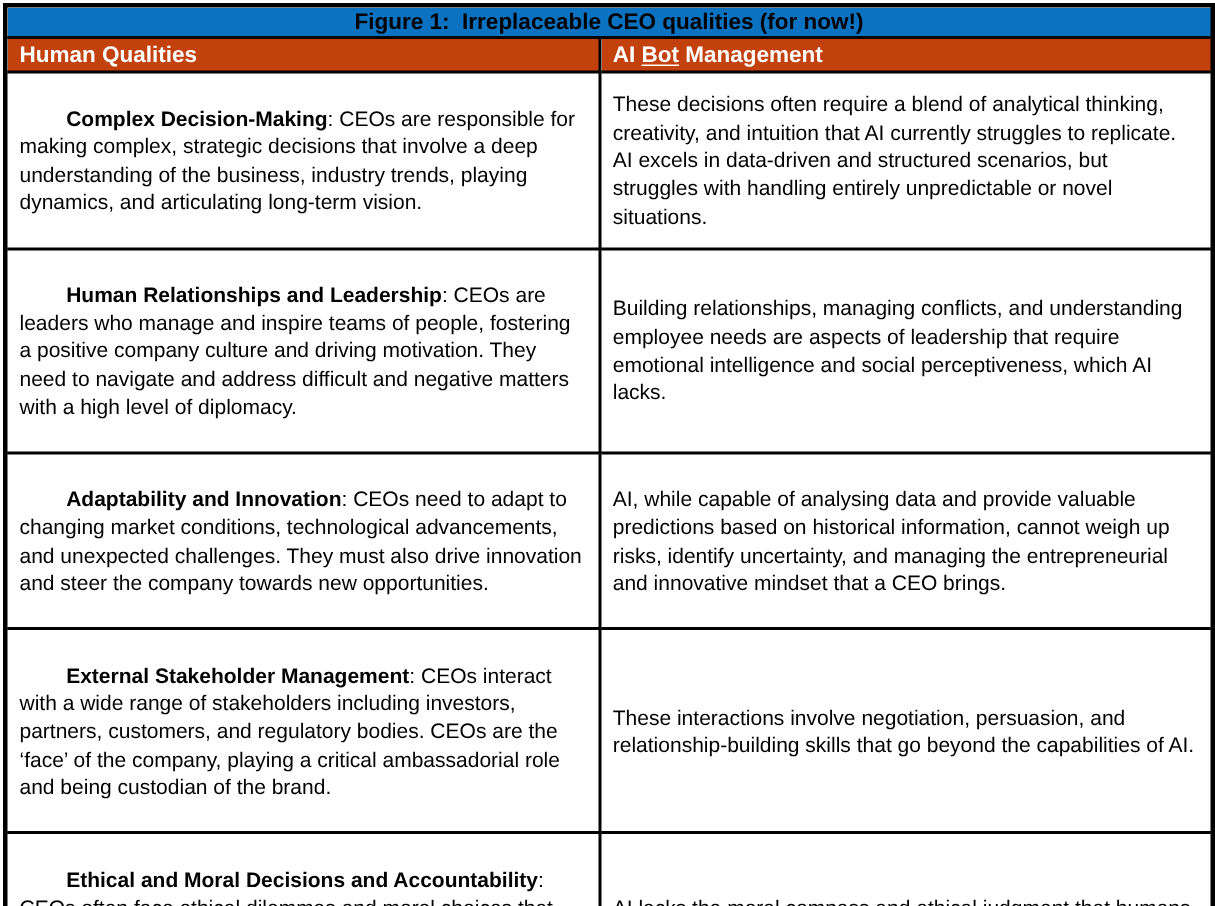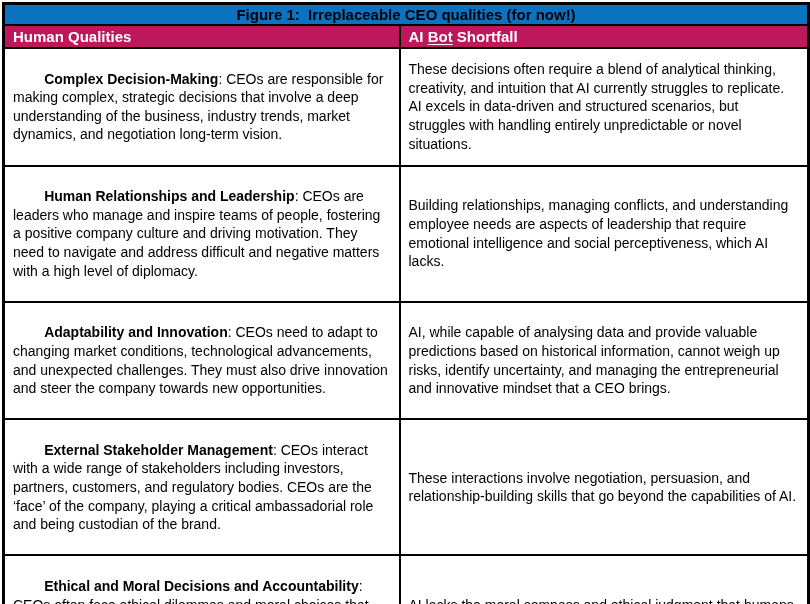--- a/index.html
+++ b/index.html
@@ -42,21 +42,21 @@
   .title-cell {
     background: #0b72c2;
     color: #000000;
     font-weight: bold;
     font-size: 15px;
     text-align: center;
     padding: 1px 4px;
     white-space: pre-wrap;
   }
   th.colhead {
-    background: #be185d;
+    background: #c2410c;
     color: #ffffff;
     font-weight: bold;
     font-size: 15px;
     text-align: left;
     padding: 2px 8px;
   }
   .squiggle {
     text-decoration-line: underline;
     text-decoration-style: wavy;
     text-decoration-color: #d03a2c;
@@ -87,27 +87,27 @@
     <tbody>
         <tr class="row-title">
       <td class="title-cell" colspan="2">Figure 1:&nbsp; Irreplaceable CEO qualities (for now!)</td>
     </tr>
 
     <tr class="row-colheads">
       <th class="colhead">
         <span>Human Qualities</span>
       </th>
       <th class="colhead">
-        <span>AI </span><span class="squiggle">Bot</span><span> Shortfall</span>
+        <span>AI </span><span class="squiggle">Bot</span><span> Management</span>
       </th>
     </tr>
 
     <tr class="r1">
       <td class="body">
-        <span class="term">Complex Decision-Making</span><span>: CEOs are responsible for making complex, strategic decisions that involve a deep understanding of the business, industry trends, market dynamics, and negotiation long-term vision.</span>
+        <span class="term">Complex Decision-Making</span><span>: CEOs are responsible for making complex, strategic decisions that involve a deep understanding of the business, industry trends, playing dynamics, and articulating long-term vision.</span>
       </td>
       <td class="body">These decisions often require a blend of analytical thinking, creativity, and intuition that AI currently struggles to replicate. AI excels in data-driven and structured scenarios, but struggles with handling entirely unpredictable or novel situations.</td>
     </tr>
 
     <tr class="r2">
       <td class="body">
         <span class="term">Human Relationships and Leadership</span><span>: CEOs are leaders who manage and inspire teams of people, fostering a positive company culture and driving motivation. They need to navigate and address difficult and negative matters with a high level of diplomacy.</span>
       </td>
       <td class="body">Building relationships, managing conflicts, and understanding employee needs are aspects of leadership that require emotional intelligence and social perceptiveness, which AI lacks.</td>
     </tr>

